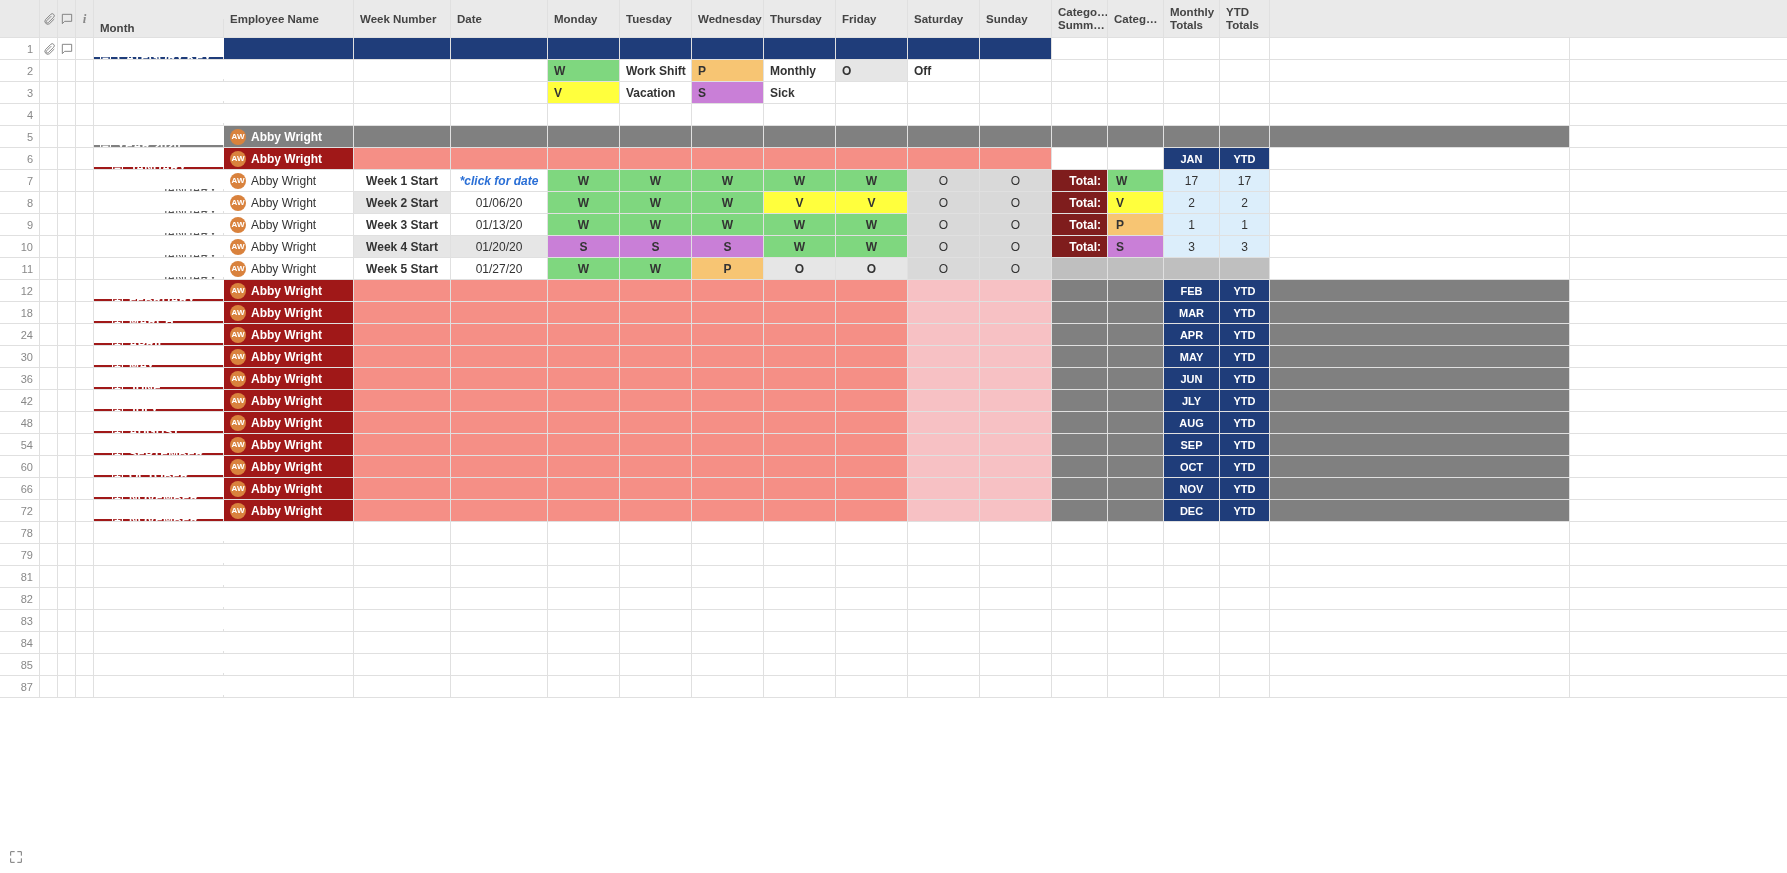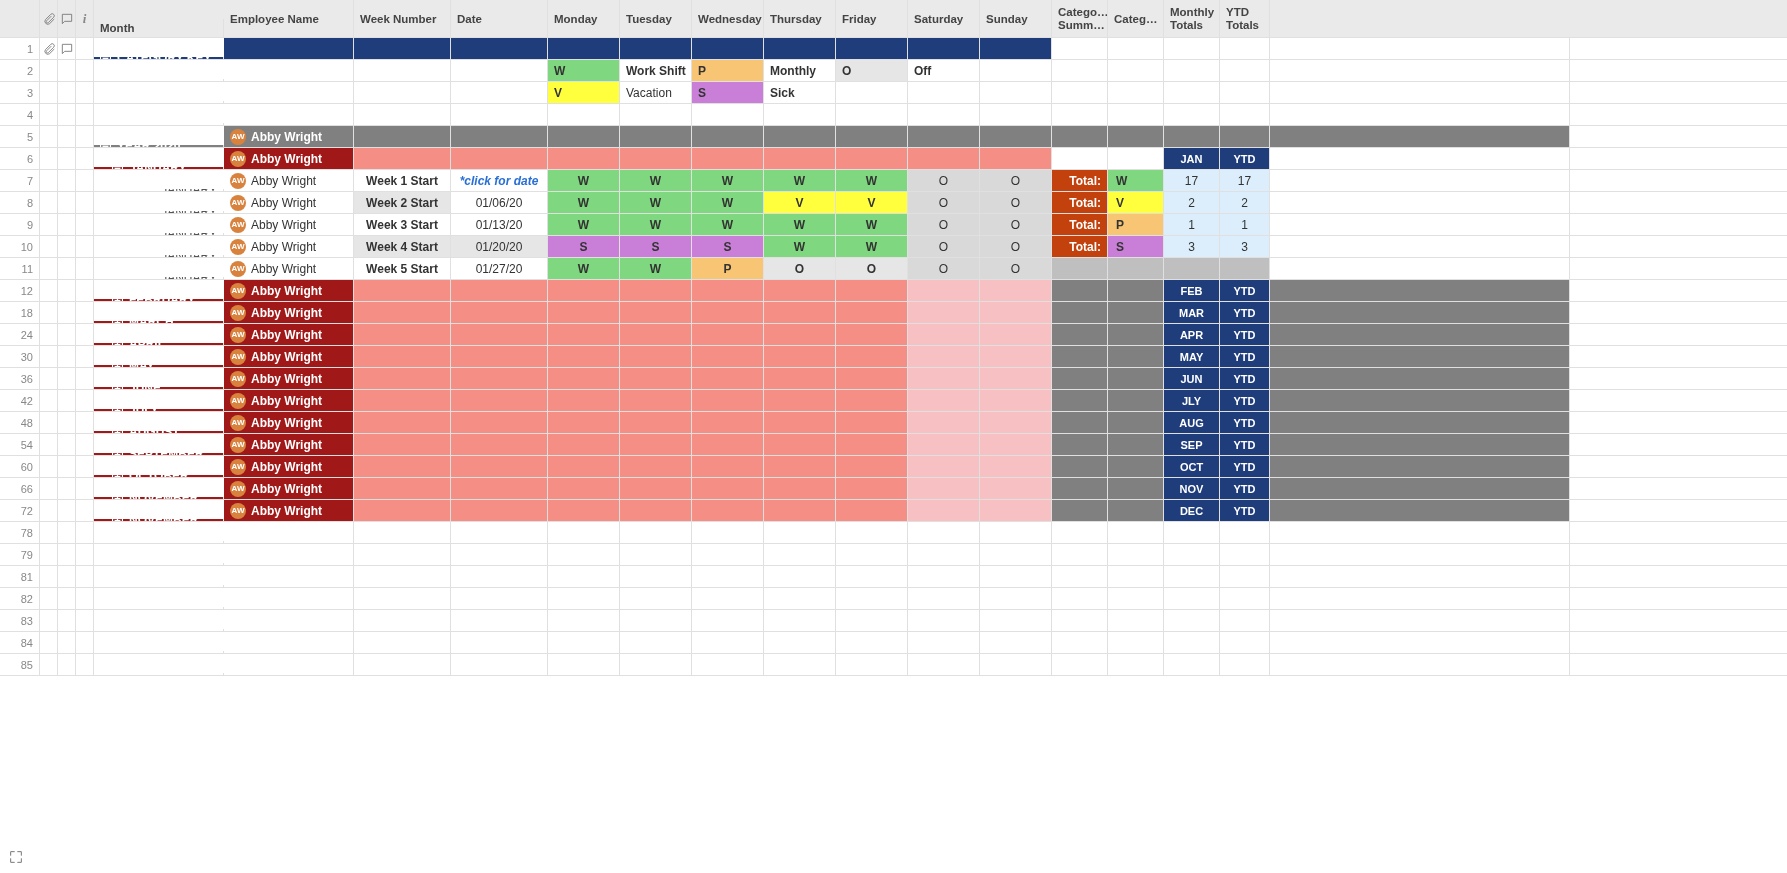--- a/index.html
+++ b/index.html
@@ -47,21 +47,21 @@
   }
   .row.header .c-month { font-weight: 700; }
 
   
   .bg-navy { background:#1f3d7a; color:#fff; font-weight:700;}
   .bg-catnavy { background:#1f3d7a; color:#fff; font-weight:700; font-size:11px;}
   .bg-darkred { background:#a01818; color:#fff; font-weight:700;}
   .bg-gray { background:#808080; color:#fff; font-weight:700;}
   .bg-graylight { background:#808080;}
   .bg-salmon { background:#f58f86;}
-  .bg-salmon-txt { background:#c2410c; color:#fff; font-weight:700; justify-content:flex-end;}
+  .bg-salmon-txt { background:#7f1d1d; color:#fff; font-weight:700; justify-content:flex-end;}
   .bg-pink { background:#f7c1c4;}
   .bg-green { background:#7fd77f;}
   .bg-yellow { background:#ffff3d;}
   .bg-orange { background:#f7c573;}
   .bg-purple { background:#c97fd7;}
   .bg-lightgray { background:#e6e6e6;}
   .bg-offgray { background:#d9d9d9;}
   .bg-lightblue { background:#dceefb;}
   .bg-ctrlgray { background:#bfbfbf;}
   .fw { font-weight:700; color:#333;}
@@ -192,21 +192,21 @@
       <div class="row">
         <div class="cell rownum">3</div>
         <div class="cell c-attach"></div>
         <div class="cell c-comment"></div>
         <div class="cell c-info"></div>
         <div class="cell c-month"></div>
         <div class="cell c-emp"></div>
         <div class="cell c-weeknum"></div>
         <div class="cell c-date"></div>
         <div class="cell c-day bg-yellow al-l fw" style="font-weight: 700;">V</div>
-        <div class="cell c-day al-l fw" style="font-weight: 400;">Vacation</div>
+        <div class="cell c-day al-l fw" style="font-weight: 700;">Vacation</div>
         <div class="cell c-day bg-purple al-l fw" style="font-weight: 700;">S</div>
         <div class="cell c-day al-l fw" style="font-weight: 700;">Sick</div>
         <div class="cell c-day "></div>
         <div class="cell c-day "></div>
         <div class="cell c-day "></div>
         <div class="cell c-catsum"></div>
         <div class="cell c-cat"></div>
         <div class="cell c-monthtot"></div>
         <div class="cell c-ytdtot"></div>
         <div class="cell c-comments"></div>
@@ -869,20 +869,42 @@
         <div class="cell c-day"></div>
         <div class="cell c-day"></div>
         <div class="cell c-day"></div>
         <div class="cell c-day"></div>
         <div class="cell c-catsum"></div>
         <div class="cell c-cat"></div>
         <div class="cell c-monthtot"></div>
         <div class="cell c-ytdtot"></div>
         <div class="cell c-comments"></div>
       </div>
+      <div class="row">
+        <div class="cell rownum">87</div>
+        <div class="cell c-attach"></div>
+        <div class="cell c-comment"></div>
+        <div class="cell c-info"></div>
+        <div class="cell c-month"></div>
+        <div class="cell c-emp"></div>
+        <div class="cell c-weeknum"></div>
+        <div class="cell c-date"></div>
+        <div class="cell c-day"></div>
+        <div class="cell c-day"></div>
+        <div class="cell c-day"></div>
+        <div class="cell c-day"></div>
+        <div class="cell c-day"></div>
+        <div class="cell c-day"></div>
+        <div class="cell c-day"></div>
+        <div class="cell c-catsum"></div>
+        <div class="cell c-cat"></div>
+        <div class="cell c-monthtot"></div>
+        <div class="cell c-ytdtot"></div>
+        <div class="cell c-comments"></div>
+      </div>
     </div>
 
 </div>
 
 <div class="corner">
 <svg viewBox="0 0 24 24">
       <path d="M4 10V4h6M20 14v6h-6M4 14v6h6M20 10V4h-6"></path>
     </svg>
 </div>
 

